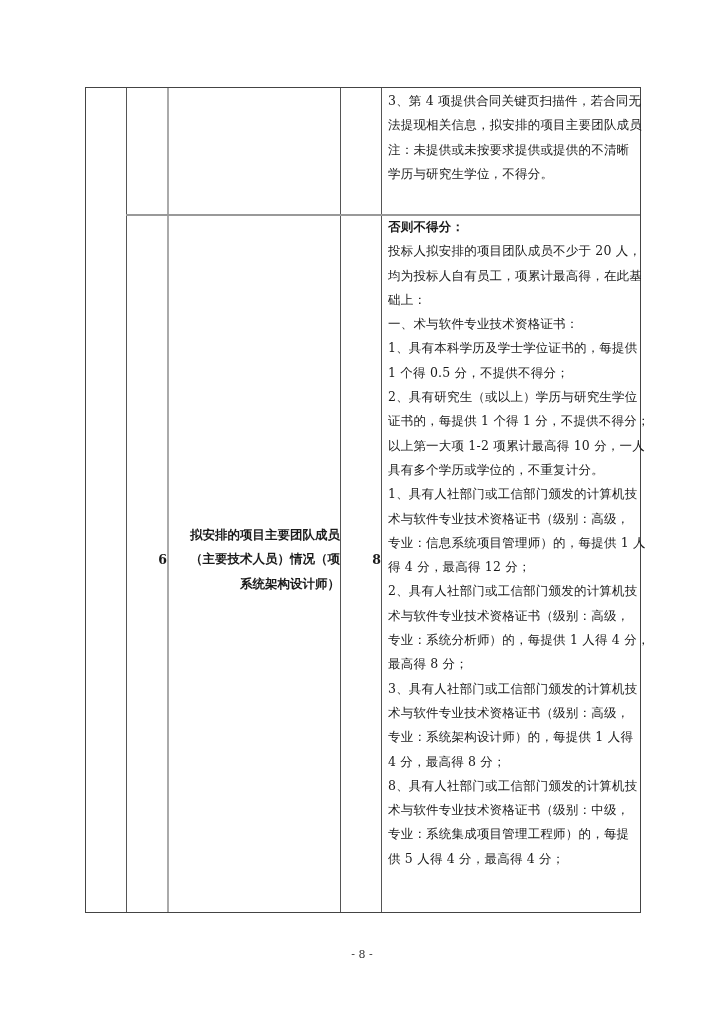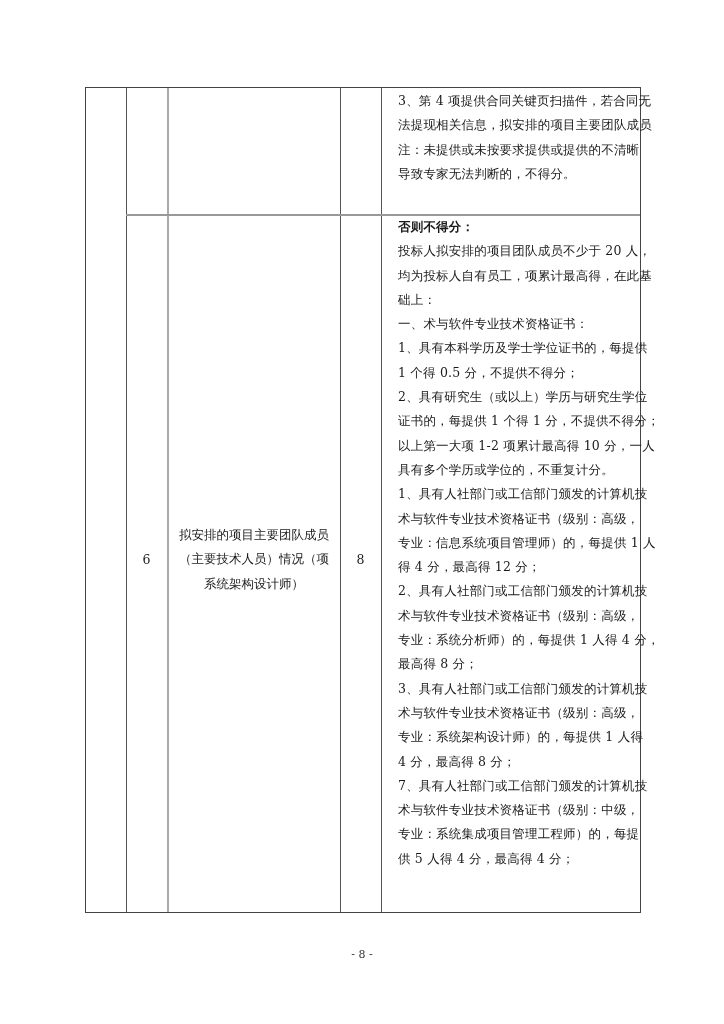--- a/index.html
+++ b/index.html
@@ -4,44 +4,44 @@
 <style>
   html, body { margin: 0; padding: 0; background: #ffffff; }
   body { width: 724px; height: 1024px; position: relative; overflow: hidden;
          font-family: "DejaVu Serif", "Liberation Serif", serif; color: #1a1a1a; }
   .tbl { position: absolute; left: 85px; top: 87px; width: 556px; height: 826px;
          border: 1px solid #444; box-sizing: border-box; }
   .vline { position: absolute; top: 0; bottom: 0; width: 0; border-left: 1px solid #555; }
   .vline.grey { border-left: 2px solid #aaa; }
   .hline { position: absolute; height: 0; border-top: 2px solid #999; }
   .cell-text { position: absolute; font-size: 12.5px; line-height: 24.3px; }
-  .rc { left: 312px; width: 250px; letter-spacing: 0.2px; white-space: nowrap; }
+  .rc { left: 302px; width: 250px; letter-spacing: 0.2px; white-space: nowrap; }
   .rc div { height: 24.3px; }
   .bold { font-weight: bold; }
-  .center { text-align: center; }
+  .center { text-align: right; font-weight: bold; }
   .pg { position: absolute; top: 948px; left: 0; width: 724px; text-align: center;
         font-size: 11px; color: #333; }
 </style>
 </head>
 <body>
 
 <div class="tbl">
 
   <div class="vline" style="left:40px"></div>
   <div class="vline grey" style="left:81px"></div>
   <div class="vline" style="left:254px"></div>
   <div class="vline" style="left:295px"></div>
 
   <div class="hline" style="left:40px; right:0; top:126px"></div>
 
   <div class="cell-text rc" style="top:1px">
     <div>3、第 4 项提供合同关键页扫描件，若合同无</div>
     <div>法提现相关信息，拟安排的项目主要团队成员</div>
     <div>注：未提供或未按要求提供或提供的不清晰</div>
-    <div>导致专家无法判断的，不得分。</div>
+    <div>学历与研究生学位，不得分。</div>
   </div>
 
   <div class="cell-text center" style="left:40px; width:41px; top:460px">6</div>
 
   <div class="cell-text center" style="left:82px; width:172px; top:435px">
     <div>拟安排的项目主要团队成员</div>
     <div>（主要技术人员）情况（项</div>
     <div>系统架构设计师）</div>
   </div>
 
@@ -64,20 +64,20 @@
     <div>专业：信息系统项目管理师）的，每提供 1 人</div>
     <div>得 4 分，最高得 12 分；</div>
     <div>2、具有人社部门或工信部门颁发的计算机技</div>
     <div>术与软件专业技术资格证书（级别：高级，</div>
     <div>专业：系统分析师）的，每提供 1 人得 4 分，</div>
     <div>最高得 8 分；</div>
     <div>3、具有人社部门或工信部门颁发的计算机技</div>
     <div>术与软件专业技术资格证书（级别：高级，</div>
     <div>专业：系统架构设计师）的，每提供 1 人得</div>
     <div>4 分，最高得 8 分；</div>
-    <div>7、具有人社部门或工信部门颁发的计算机技</div>
+    <div>8、具有人社部门或工信部门颁发的计算机技</div>
     <div>术与软件专业技术资格证书（级别：中级，</div>
     <div>专业：系统集成项目管理工程师）的，每提</div>
     <div>供 5 人得 4 分，最高得 4 分；</div>
   </div>
 </div>
 
 <div class="pg">- 8 -</div>
 
 </body></html>

